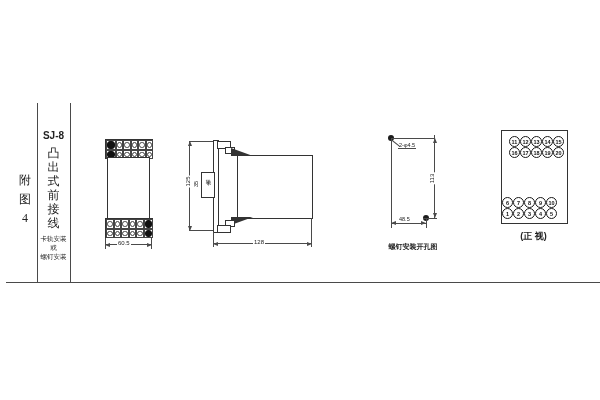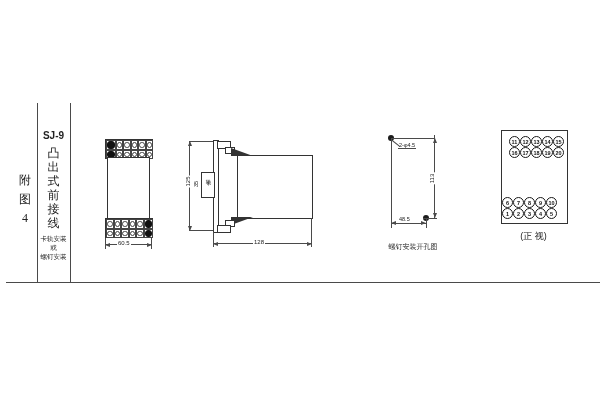--- a/index.html
+++ b/index.html
@@ -41,38 +41,38 @@
   .wb{clip-path:polygon(0 0,100% 0,0 100%);}
   .railtext{position:absolute;font-size:5.5px;line-height:6px;writing-mode:vertical-rl;letter-spacing:0;}
   
   .hole{position:absolute;width:6px;height:6px;border-radius:50%;background:#1c1c1c;}
   .leaderlbl{border-bottom:1px solid #4a4a4a;}
   
   .tvrect{position:absolute;left:501px;top:130px;width:65px;height:92px;border:1.5px solid #333;background:#fff;}
   .circ{position:absolute;width:9px;height:9px;border:1.1px solid #1a1a1a;border-radius:50%;
         display:flex;align-items:center;justify-content:center;font-size:5.5px;font-weight:bold;
         color:#111;background:#fff;}
-  .caption{position:absolute;text-align:center;color:#222;}
+  .caption{position:absolute;text-align:center;color:#222;font-weight:bold;}
 </style>
 </head>
 <body>
 
 <div id="page">
 
   <div class="line vline" style="left:37px;top:103px;height:179px;"></div>
   <div class="line vline" style="left:70px;top:103px;height:179px;"></div>
   <div class="line" style="left:6px;top:282px;width:594px;height:1px;"></div>
 
   <div class="abs fig-label">
     <span>附</span>
     <span>图</span>
     <span>4</span>
   </div>
 
-  <div class="abs model">SJ-9</div>
+  <div class="abs model">SJ-8</div>
   <div class="abs typechars">
     <span>凸</span>
     <span>出</span>
     <span>式</span>
     <span>前</span>
     <span>接</span>
     <span>线</span>
   </div>
   <div class="abs mount">
     <span>卡轨安装</span>

